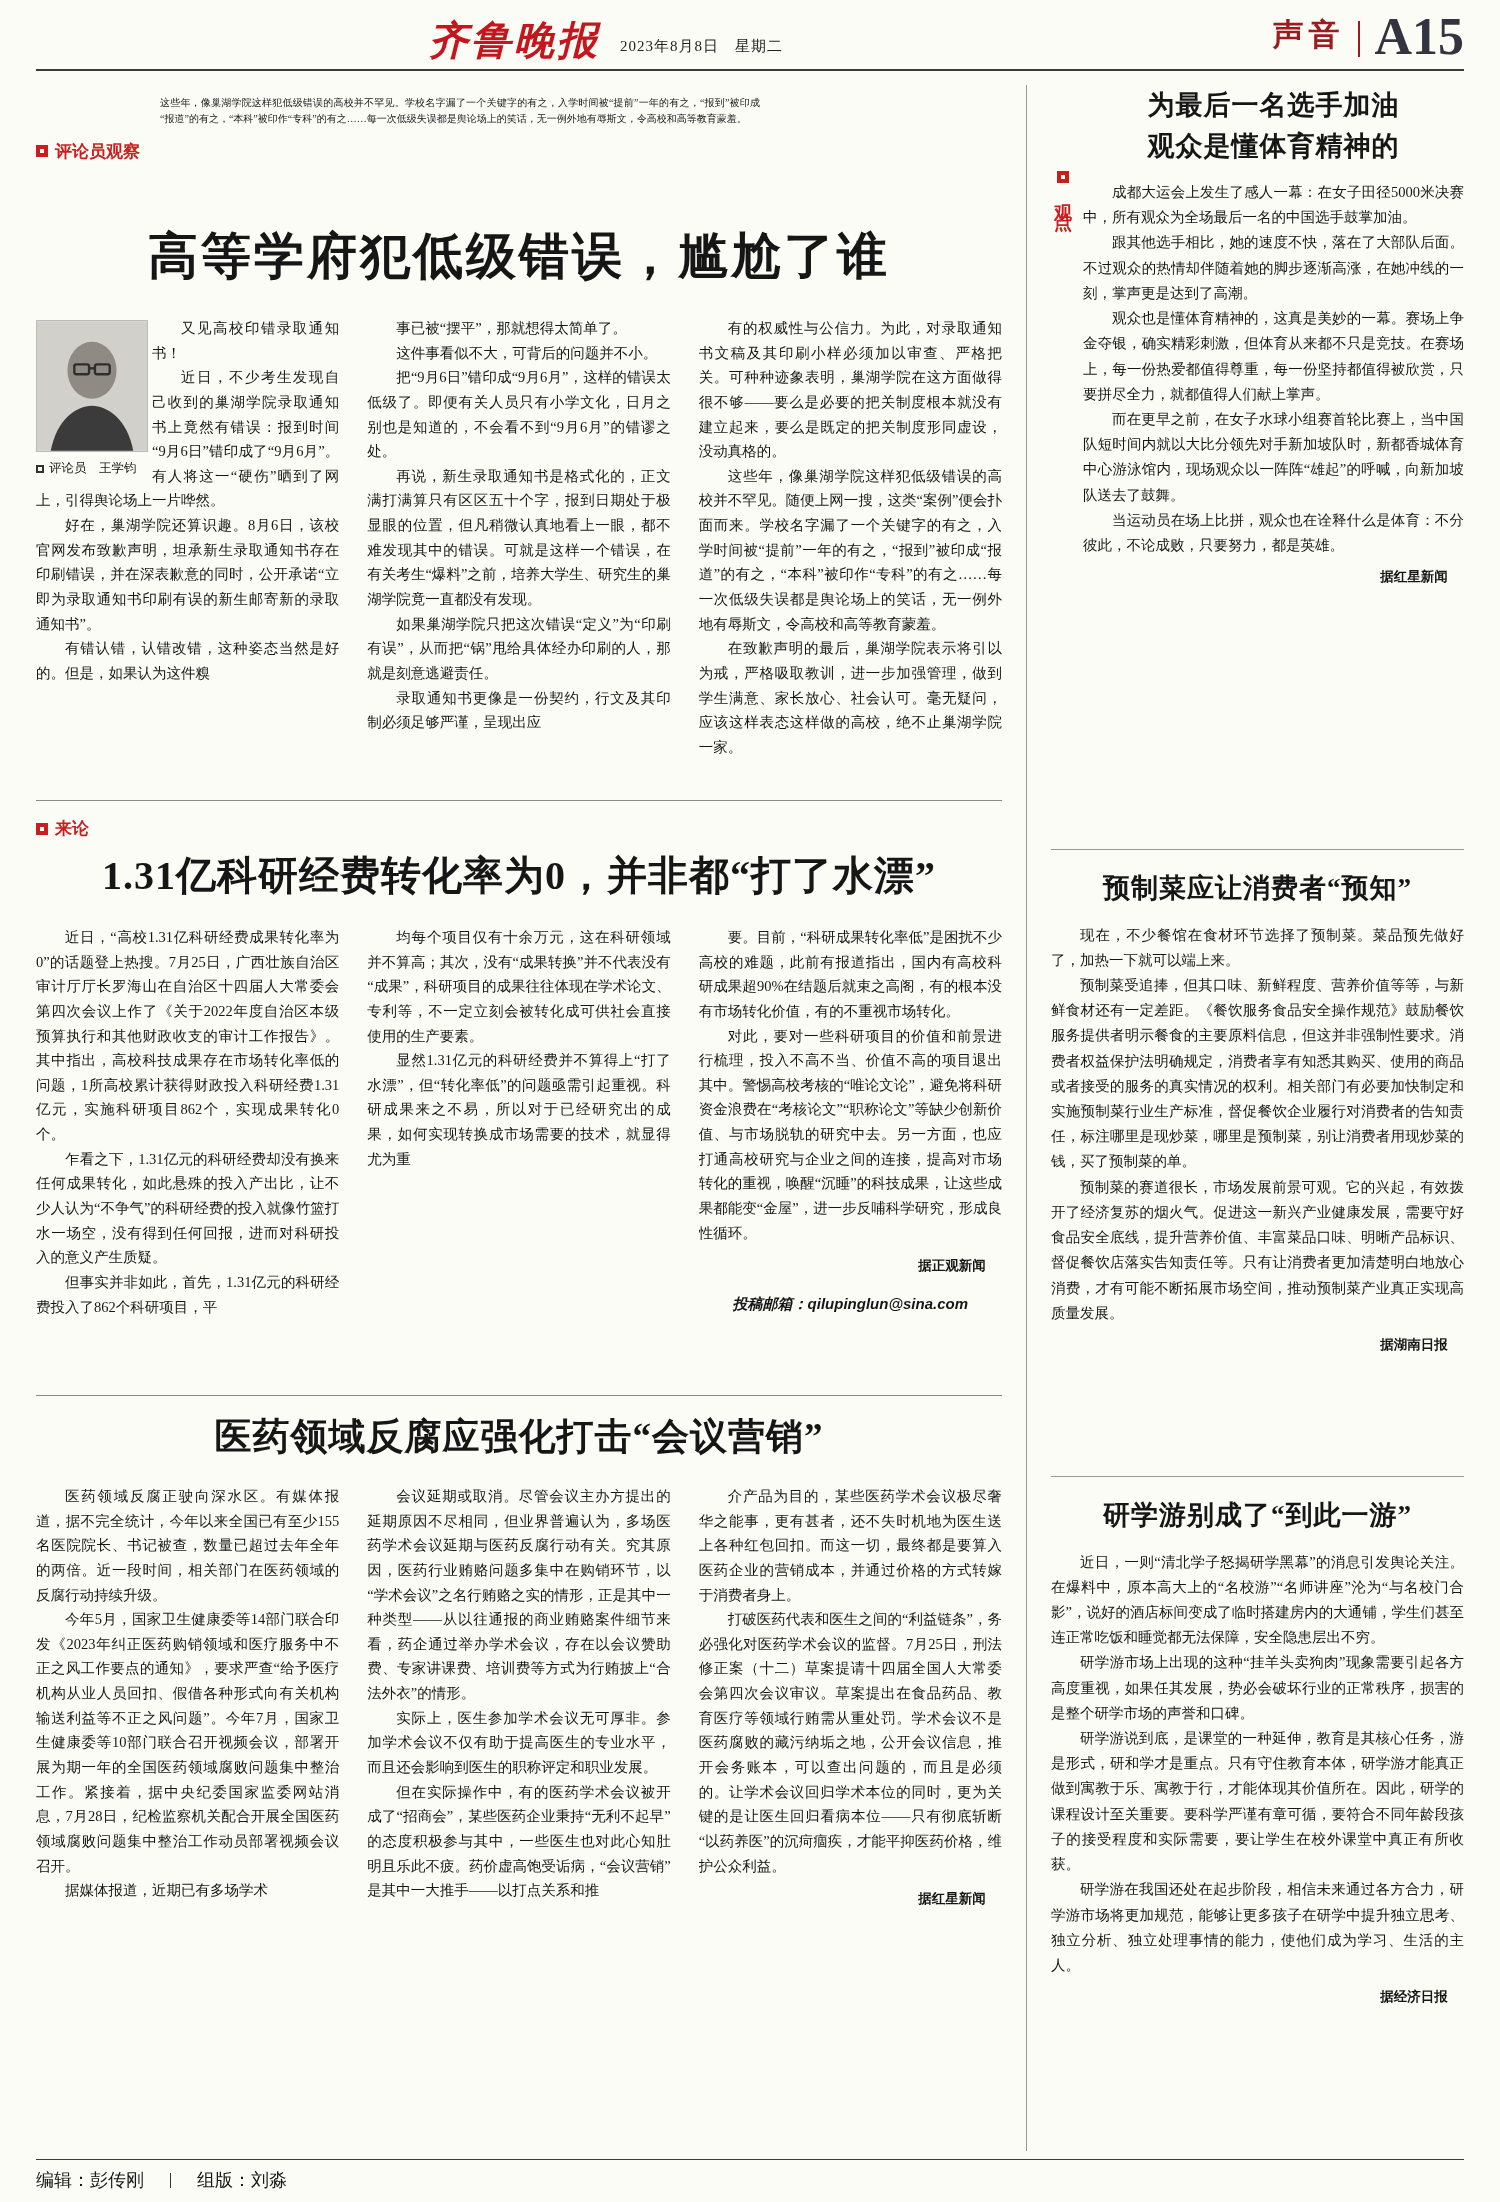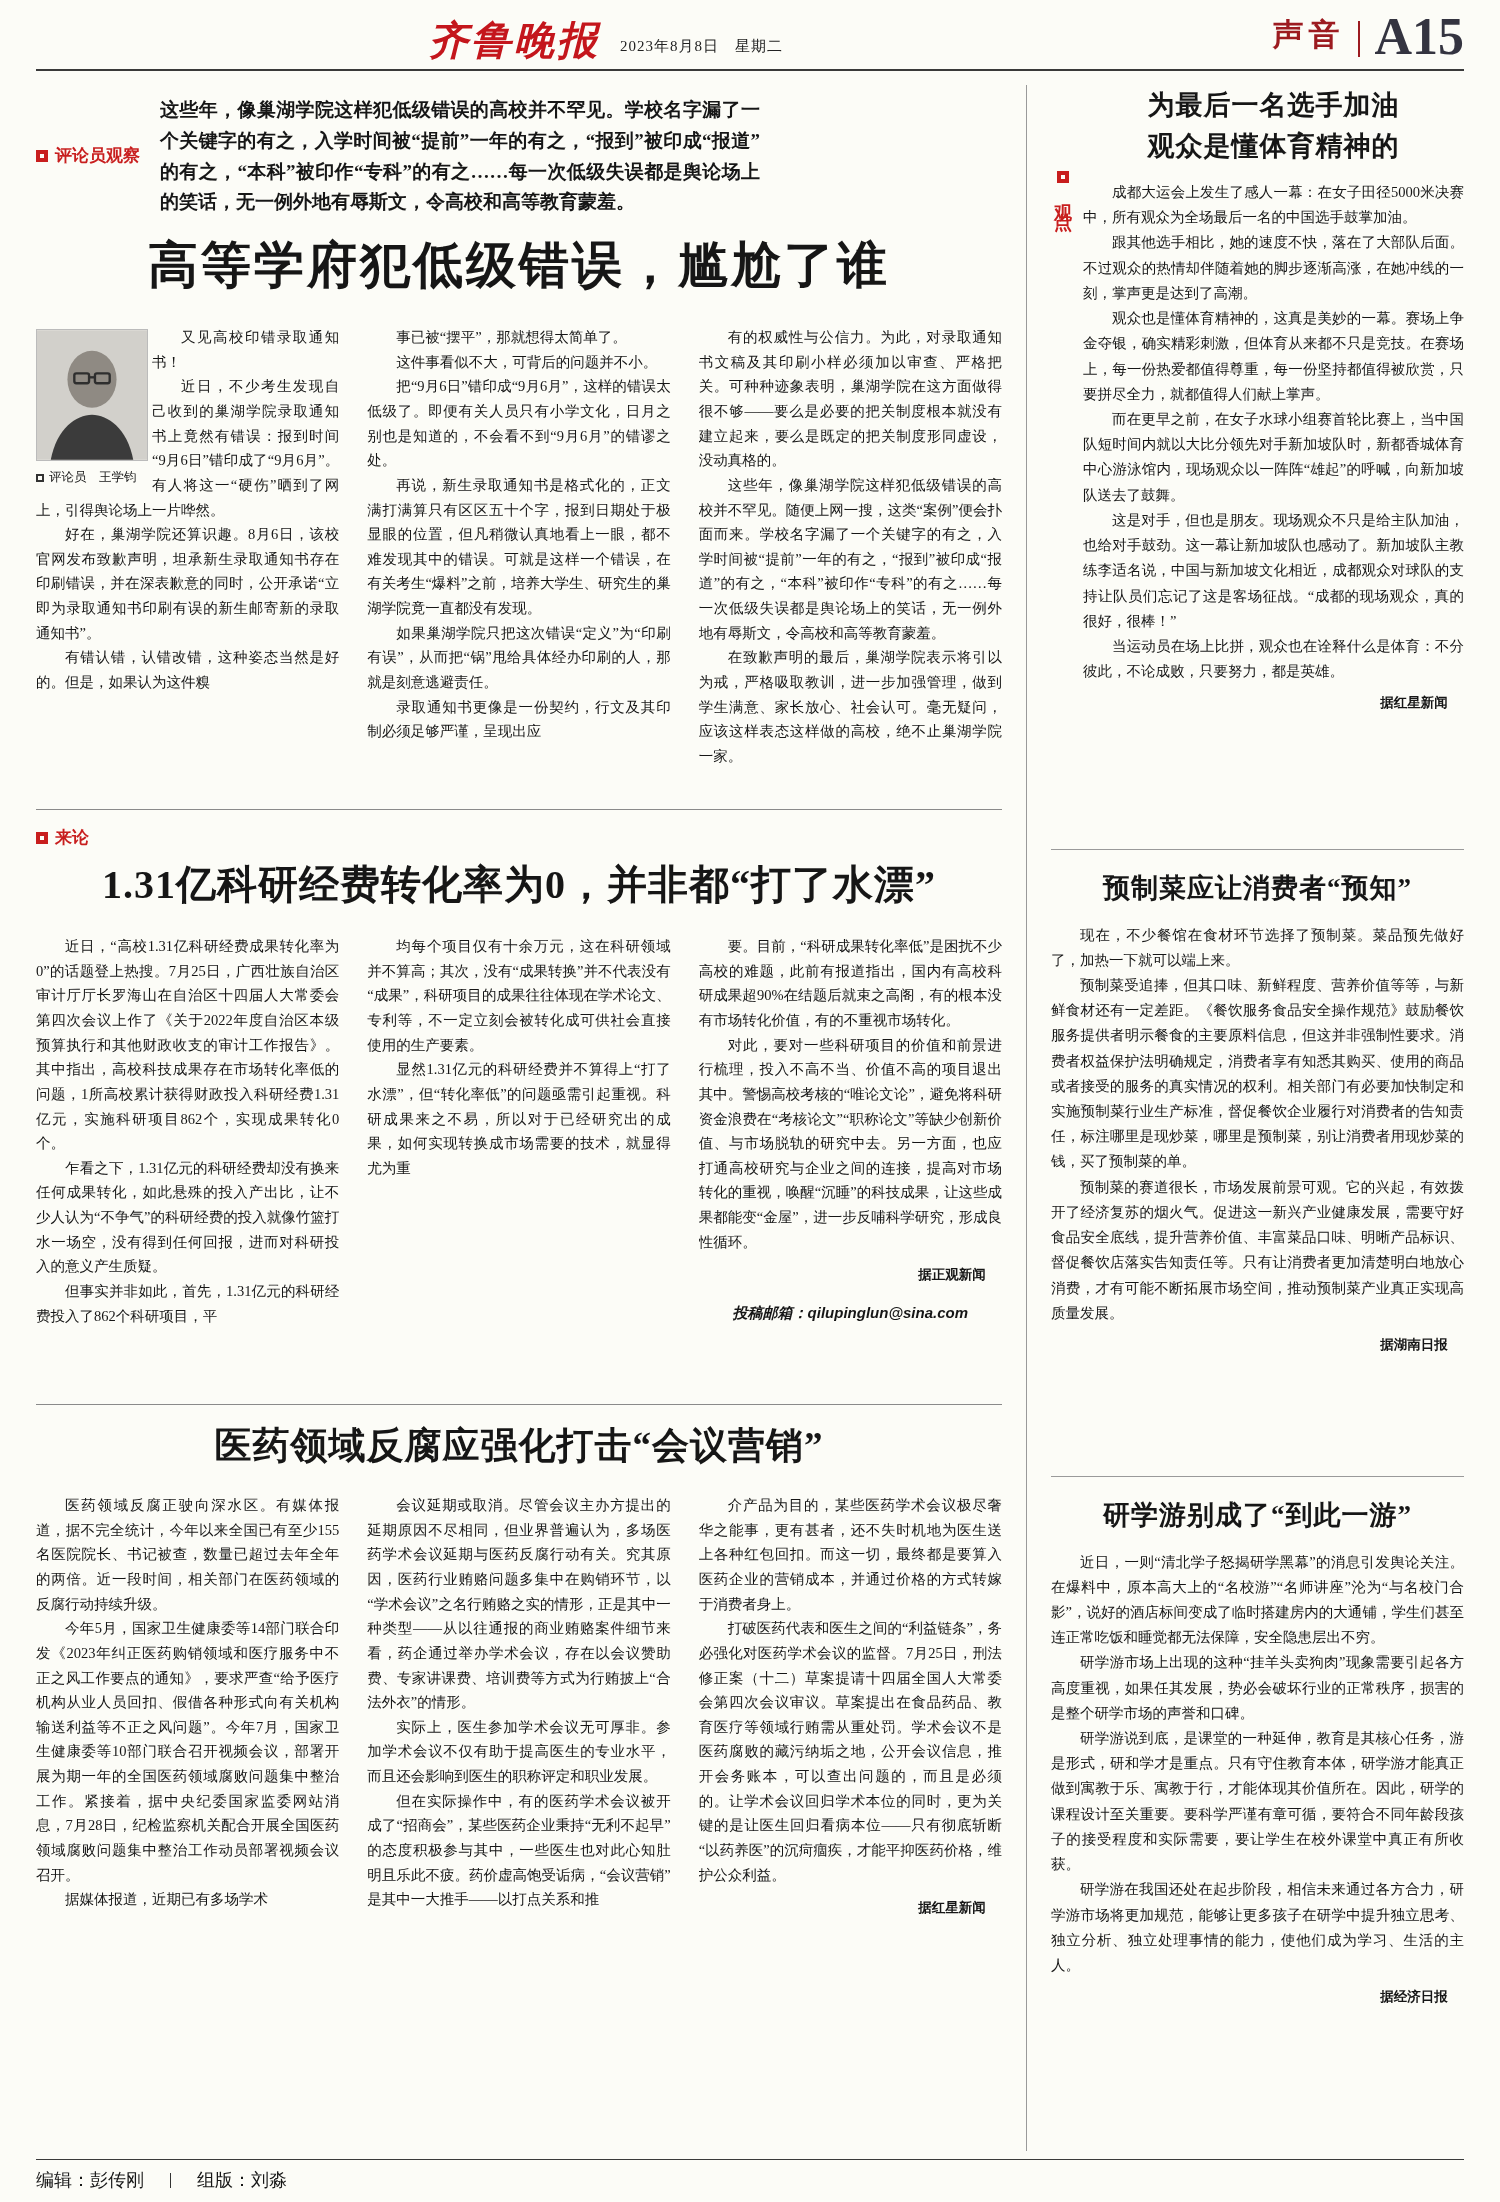--- a/index.html
+++ b/index.html
@@ -24,21 +24,21 @@
   .sidebar { width:438px; border-left:1px solid #9a9a9a; padding-left:24px; overflow:hidden; }
 
   
   .sec-label { color:#c81e1e; font-weight:bold; font-size:17px; white-space:nowrap;
                display:flex; align-items:center; gap:7px; font-family:"Liberation Sans",sans-serif; }
   .red-sq { width:12px; height:12px; border:4px solid #c81e1e; display:inline-block; }
   .dk-sq  { width:8px; height:8px; border:2.5px solid #333; display:inline-block; }
 
   
   .observer { display:flex; gap:20px; margin-top:8px; min-height:116px; }
-  .observer .intro { max-width:600px; font-size:19px; font-weight:bold; line-height:1.62;
+  .observer .intro { max-width:600px; font-size:10px; font-weight:normal; line-height:1.62;
                      text-align:justify; margin-top:2px; }
 
   
   .main-headline { font-size:50px; font-weight:900; text-align:center; letter-spacing:3px;
                    margin:14px 0 26px 0; }
   .h2-head { font-size:40px; font-weight:900; text-align:center; letter-spacing:1px; margin:8px 0 22px 0; }
   .h2-head.smaller { font-size:37px; }
 
   
   .cols { display:flex; gap:28px; }
@@ -221,21 +221,20 @@
           <span class="red-sq"></span>
           <span class="txt">观点</span>
         </div>
         <div class="sb-title">为最后一名选手加油</div>
         <div class="sb-title">观众是懂体育精神的</div>
         <div class="sb-body">
             <p>成都大运会上发生了感人一幕：在女子田径5000米决赛中，所有观众为全场最后一名的中国选手鼓掌加油。</p>
             <p>跟其他选手相比，她的速度不快，落在了大部队后面。不过观众的热情却伴随着她的脚步逐渐高涨，在她冲线的一刻，掌声更是达到了高潮。</p>
             <p>观众也是懂体育精神的，这真是美妙的一幕。赛场上争金夺银，确实精彩刺激，但体育从来都不只是竞技。在赛场上，每一份热爱都值得尊重，每一份坚持都值得被欣赏，只要拼尽全力，就都值得人们献上掌声。</p>
             <p>而在更早之前，在女子水球小组赛首轮比赛上，当中国队短时间内就以大比分领先对手新加坡队时，新都香城体育中心游泳馆内，现场观众以一阵阵“雄起”的呼喊，向新加坡队送去了鼓舞。</p>
-            <p>这是对手，但也是朋友。现场观众不只是给主队加油，也给对手鼓劲。这一幕让新加坡队也感动了。新加坡队主教练李适名说，中国与新加坡文化相近，成都观众对球队的支持让队员们忘记了这是客场征战。“成都的现场观众，真的很好，很棒！”</p>
             <p>当运动员在场上比拼，观众也在诠释什么是体育：不分彼此，不论成败，只要努力，都是英雄。</p>
           </div>
         <div class="source">据红星新闻</div>
       </div>
 
       <div class="sb-div"></div>
 
       <div class="sb-art sb2">
         <div class="sb-title">预制菜应让消费者“预知”</div>
         <div class="sb-body">

